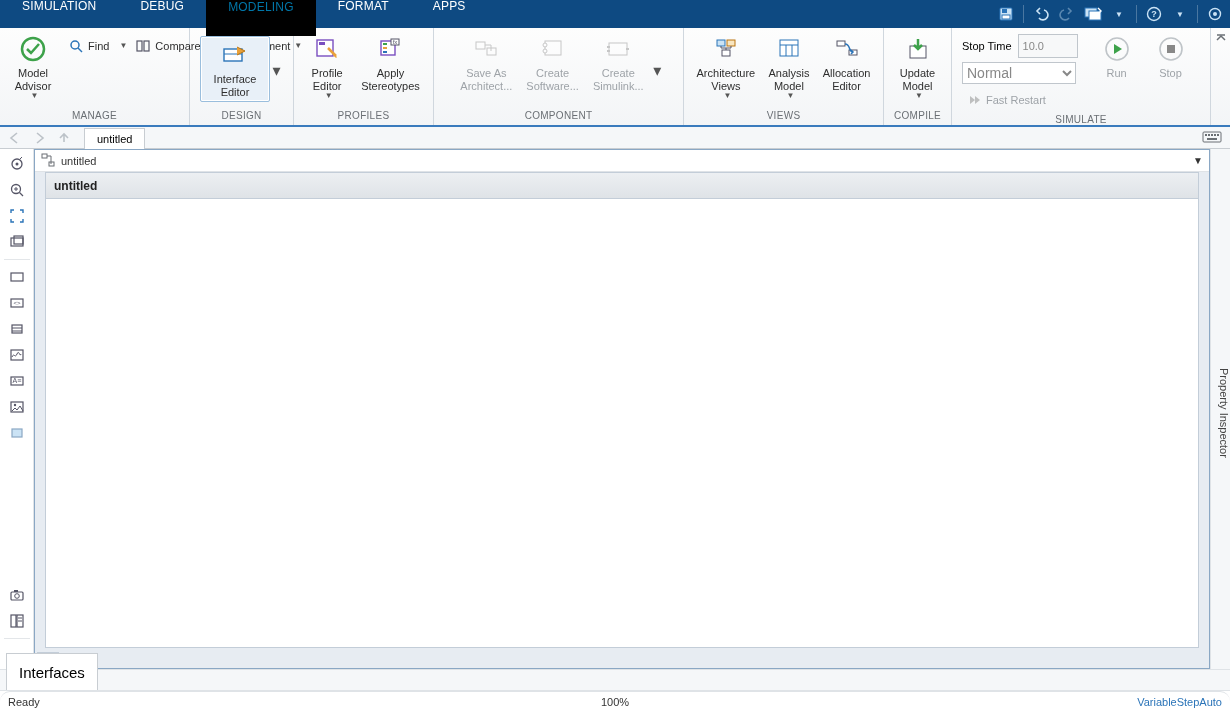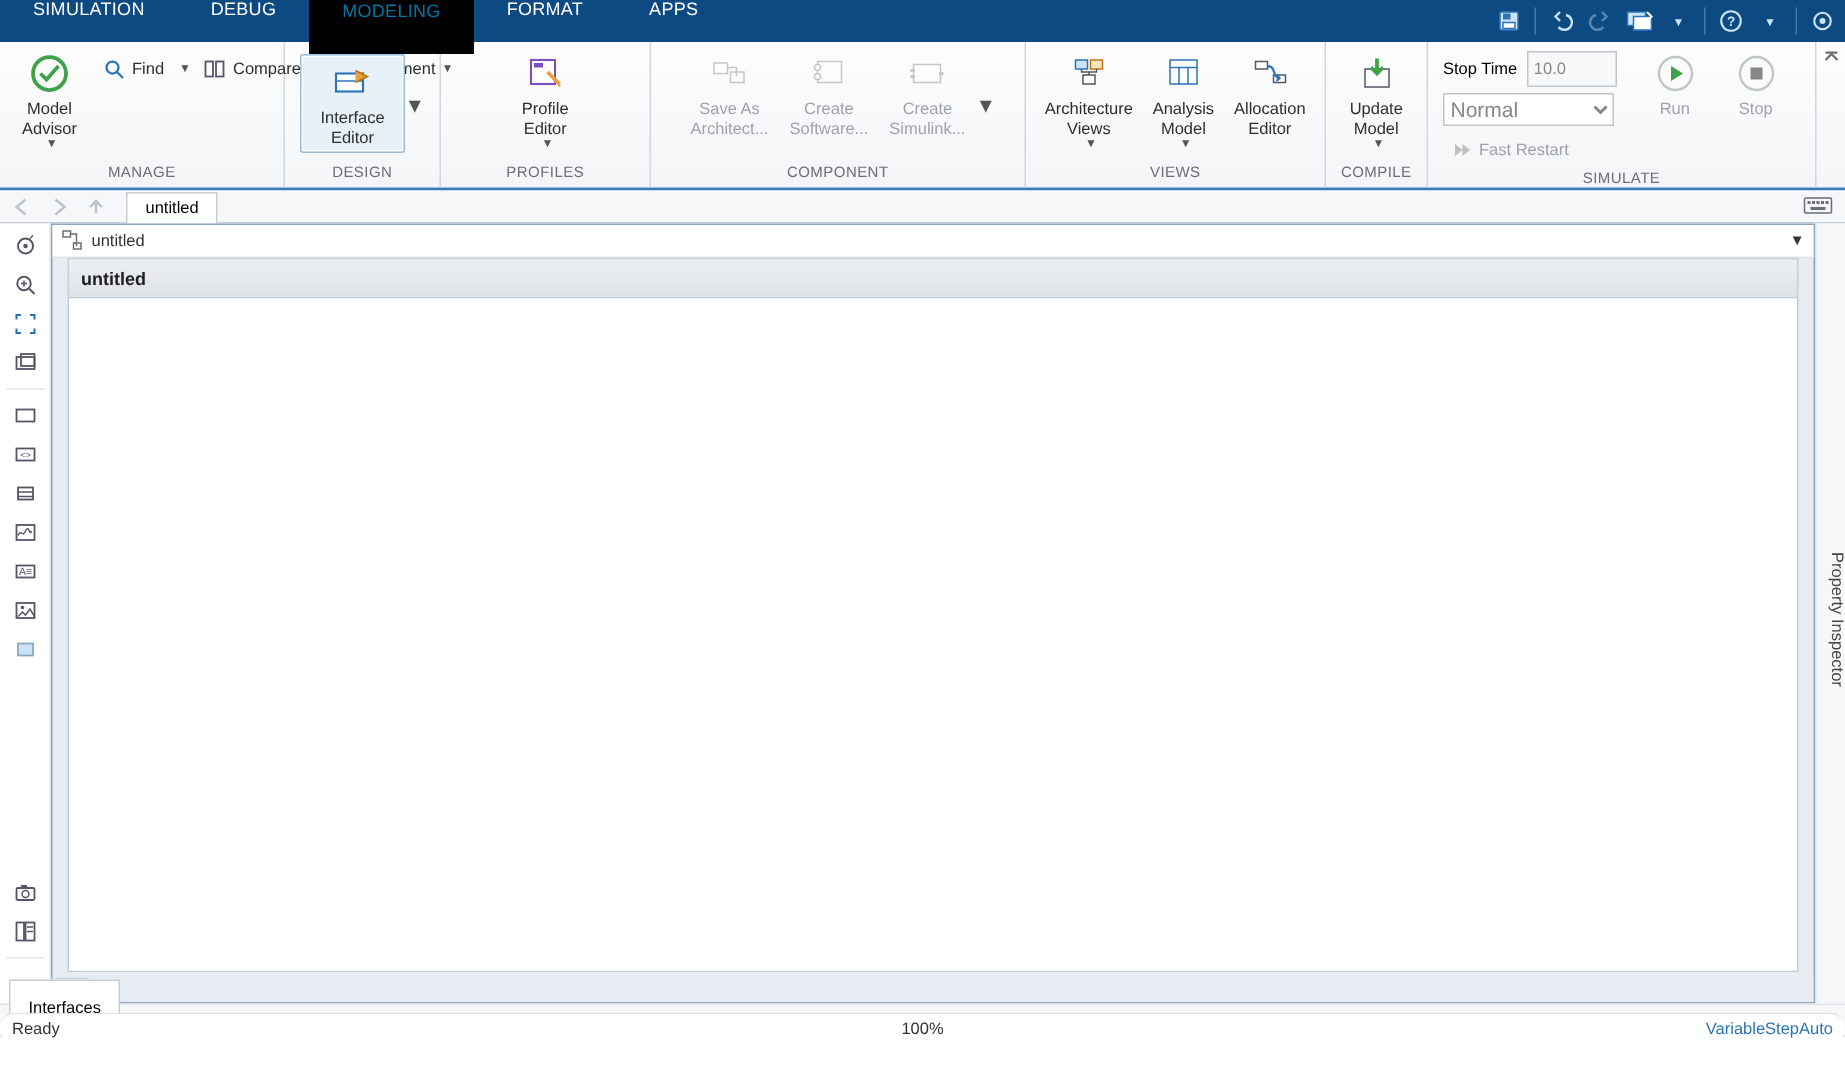--- a/index.html
+++ b/index.html
@@ -61,24 +61,24 @@
 .canvas-area { position:absolute; top:22px; left:10px; right:10px; bottom:20px; background:#eef2f6; border:1px solid #c3cdd8; }
 .titlebar { height:26px; background:linear-gradient(#eceff2,#dfe3e7); border-bottom:1px solid #c3cdd8; display:flex; align-items:center; padding:0 8px; font-size:12px; font-weight:bold; color:#222; }
 .canvas-body { position:absolute; top:26px; left:0; right:0; bottom:0; background:#fff; }
 .canvas-footer { position:absolute; left:0; right:0; bottom:0; height:16px; background:#e7ecf2; }
 .tree-tab { position:absolute; left:2px; bottom:0; width:22px; height:16px; background:#f7f8f9; border:1px solid #c3cdd8; border-bottom:none; display:flex; align-items:center; justify-content:center; font-size:10px; color:#555;}
 
 .rightbar { width:20px; background:#f5f7f9; border-left:1px solid #dfe3e7; display:flex; align-items:flex-start; justify-content:center; writing-mode:vertical-rl; font-size:11px; color:#444; padding-top:8px; cursor:pointer; }
 
 
 .bottomtabs { position:absolute; left:0; right:0; bottom:20px; height:22px; background:#f5f7f9; border-top:1px solid #dfe3e7; border-bottom:1px solid #dfe3e7; display:flex; align-items:flex-end; padding-left:6px; }
-.panel-tab { height:37px; background:#fff; border:1px solid #c8cdd2; border-bottom:none; padding:0 12px; font-size:11px; display:flex; align-items:center; }
-
-
-.statusbar { position:absolute; left:0; right:0; bottom:16px; height:20px; background:#fff; border-top:1px solid #dfe3e7; display:flex; align-items:center; font-size:11px; color:#333; padding:0 8px;border-radius:10px; }
+.panel-tab { height:37px; background:#fff; border:1px solid #c8cdd2; border-bottom:none; padding:0 12px; font-size:15px; display:flex; align-items:center; }
+
+
+.statusbar { position:absolute; left:0; right:0; bottom:0; height:20px; background:#fff; border-top:1px solid #dfe3e7; display:flex; align-items:center; font-size:11px; color:#333; padding:0 8px;border-radius:10px; }
 .statusbar .center { position:absolute; left:50%; transform:translateX(-50%); }
 .statusbar .right { margin-left:auto; color:#2b74b8; cursor:pointer; }
 
 svg { display:block; }
 </style>
 </head>
 <body>
 
 <div class="tabstrip">
   <div class="tab">SIMULATION</div>
@@ -213,20 +213,34 @@
               <rect x="3" y="4" width="16" height="16" fill="#fff" stroke="#7a4fc0" stroke-width="1.4"></rect>
               <rect x="5" y="6" width="6" height="3" fill="#7a4fc0"></rect>
               <path d="M14 12l8 8" stroke="#e9a13b" stroke-width="2.5"></path>
               <path d="M20 18l3 3-1 1-3-3z" fill="#e9a13b"></path>
             </svg>
         </span>
         <span class="txt">Profile
 Editor</span>
         <span class="dropcaret">▼</span>
       </div>
+      <div class="bigbtn">
+        <span class="icon">
+          <svg width="26" height="26" viewBox="0 0 26 26">
+              <rect x="4" y="5" width="14" height="14" fill="#fff" stroke="#7a4fc0" stroke-width="1.4"></rect>
+              <rect x="6" y="7" width="4" height="2" fill="#3da24a"></rect>
+              <rect x="6" y="11" width="4" height="2" fill="#e9a13b"></rect>
+              <rect x="6" y="15" width="4" height="2" fill="#2b74b8"></rect>
+              <rect x="14" y="3" width="8" height="6" fill="#fff" stroke="#556"></rect>
+              <text x="18" y="8" font-size="6" text-anchor="middle" fill="#556">fx</text>
+            </svg>
+        </span>
+        <span class="txt">Apply
+Stereotypes</span>
+      </div>
     </div>
     <div class="label">PROFILES</div>
   </div>
 
   <div class="group" style="width:250px">
     <div class="body" style="justify-content:center">
       <div class="bigbtn disabled">
         <span class="icon">
           <svg width="26" height="26" viewBox="0 0 26 26" opacity="0.45">
               <rect x="3" y="6" width="9" height="7" fill="#fff" stroke="#888"></rect>

